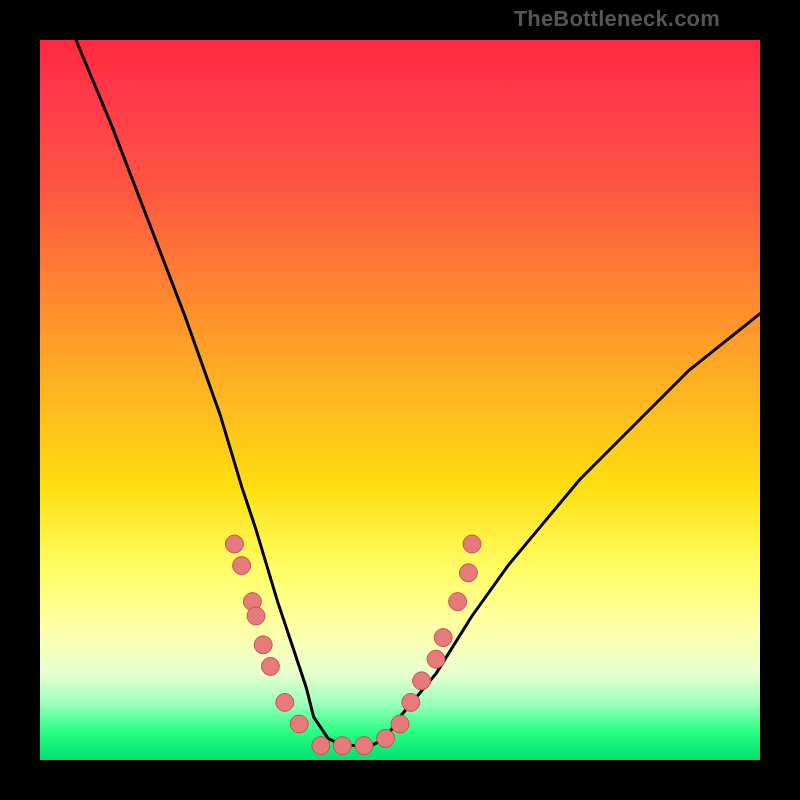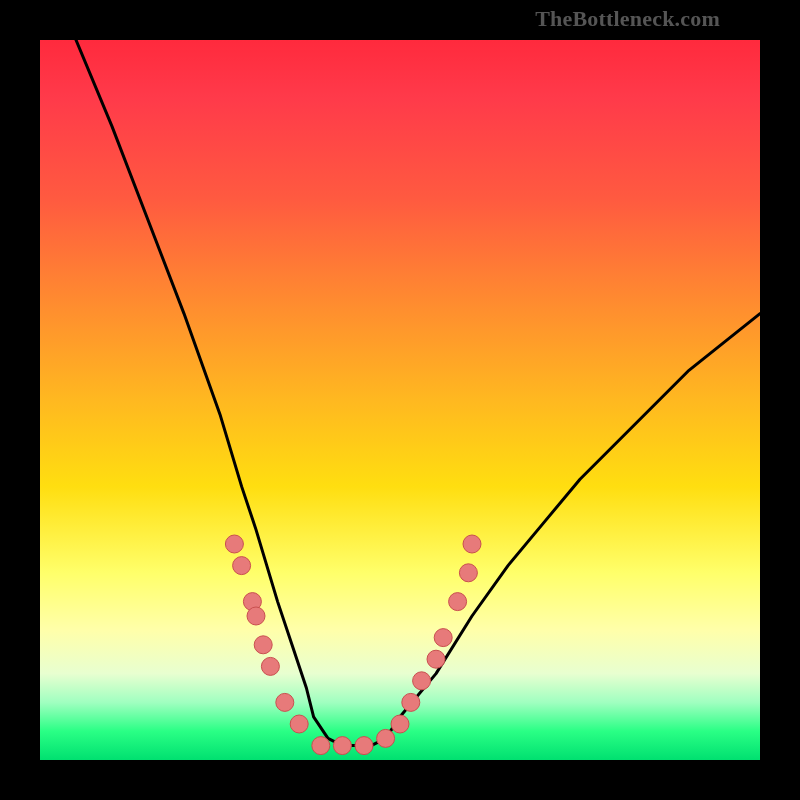--- a/index.html
+++ b/index.html
@@ -9,21 +9,20 @@
     height: 800px;
     background: #000;
     font-family: Arial, Helvetica, sans-serif;
     overflow: hidden;
   }
   .frame {
     position: relative;
     width: 732px;
     height: 800px;
     background: #000;
-    font-family: Liberation Serif, serif;
   }
   .plot {
     position: absolute;
     left: 40px;
     top: 40px;
     width: 720px;
     height: 720px;
     background: linear-gradient(to bottom,
       #ff2a3d 0%,
       #ff3a4a 8%,

